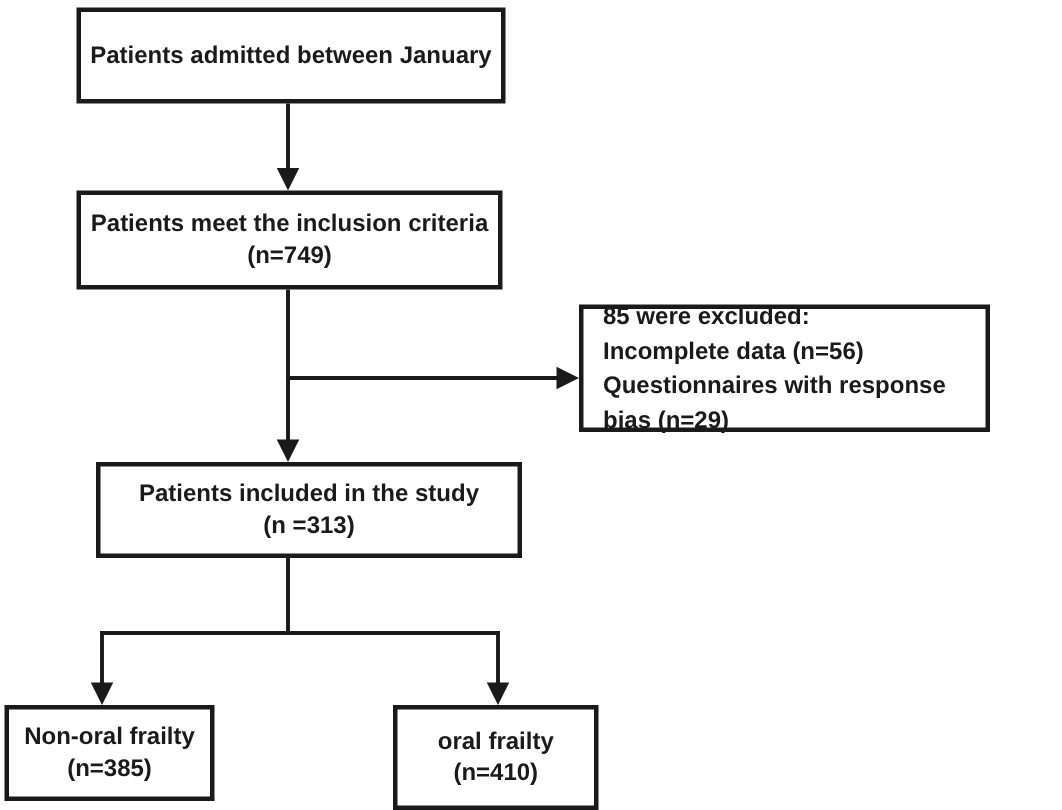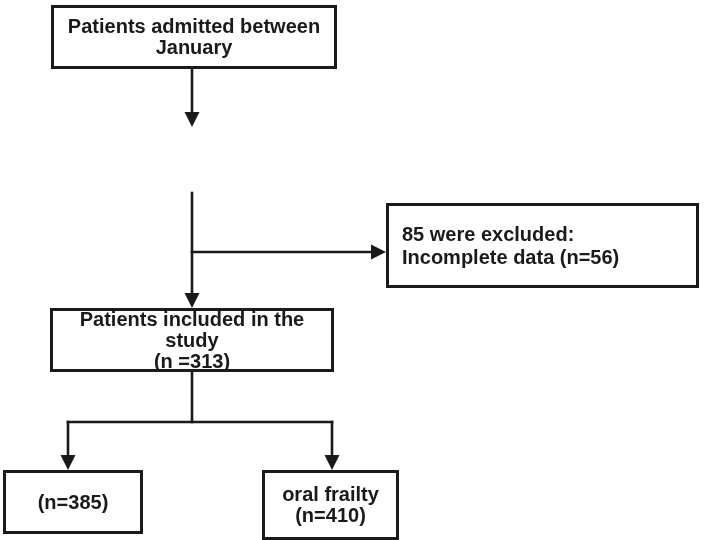--- a/index.html
+++ b/index.html
@@ -26,35 +26,35 @@
     position: absolute;
     box-sizing: border-box;
     border: 3px solid #1a1a1a;
     background: #ffffff;
     display: flex;
     flex-direction: column;
     justify-content: center;
     align-items: center;
     text-align: center;
     color: #1a1a1a;
-    font-size: 20px;
+    font-size: 16px;
     font-weight: 600;
     line-height: 21px;
   }
   .fc-box.left-align {
     align-items: flex-start;
     text-align: left;
     padding-left: 13px;
     padding-right: 6px;
     line-height: 23px;
   }
   #box-admitted        { left: 51px;  top: 5px;   width: 286px; height: 64px; }
   #box-inclusion       { left: 51px;  top: 127px; width: 284px; height: 66px; }
-  #box-excluded        { left: 386px; top: 203px; width: 313px; height: 85px; }
-  #box-included        { left: 50px;  top: 308px; width: 284px; height: 64px; }
+  #box-excluded        { left: 386px; top: 203px; width: 274px; height: 85px; }
+  #box-included        { left: 64px;  top: 308px; width: 284px; height: 64px; }
   #box-non-oral        { left: 3px;   top: 470px; width: 140px; height: 64px; }
   #box-oral            { left: 262px; top: 470px; width: 137px; height: 70px; }
 </style>
 </head>
 <body>
 
 <div id="canvas">
 
   <svg id="connectors" viewBox="0 0 708 540" xmlns="http://www.w3.org/2000/svg">
     <g stroke="#1a1a1a" stroke-width="2.6" fill="#1a1a1a" stroke-linecap="square">
@@ -88,32 +88,38 @@
         <line x1="332" y1="422" x2="332" y2="457"></line>
         <polygon points="324.5,455 339.5,455 332,470" stroke="none"></polygon>
       </g>
     </g>
   </svg>
 
   <div class="fc-box" id="box-admitted">
     <div>Patients admitted between January</div>
   </div>
 
+  <div class="fc-box" id="box-inclusion">
+    <div>Patients meet the inclusion criteria</div>
+    <div>(n=749)</div>
+  </div>
 
   <div class="fc-box left-align" id="box-excluded">
     <div>85 were excluded:</div>
     <div>Incomplete data (n=56)</div>
+    <div>Questionnaires with response bias (n=29)</div>
   </div>
 
   <div class="fc-box" id="box-included">
     <div>Patients included in the study</div>
     <div>(n =313)</div>
   </div>
 
   <div class="fc-box" id="box-non-oral">
+    <div>Non-oral frailty</div>
     <div>(n=385)</div>
   </div>
 
   <div class="fc-box" id="box-oral">
     <div>oral frailty</div>
     <div>(n=410)</div>
   </div>
 
 </div>
 

